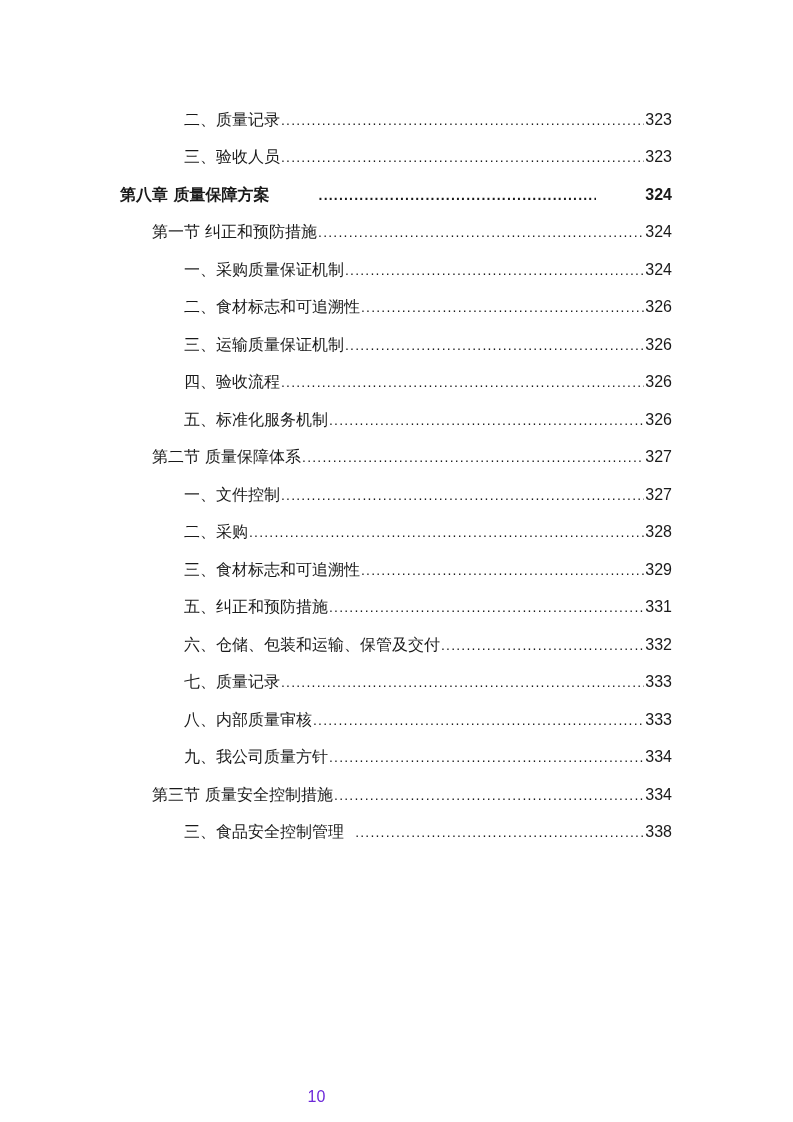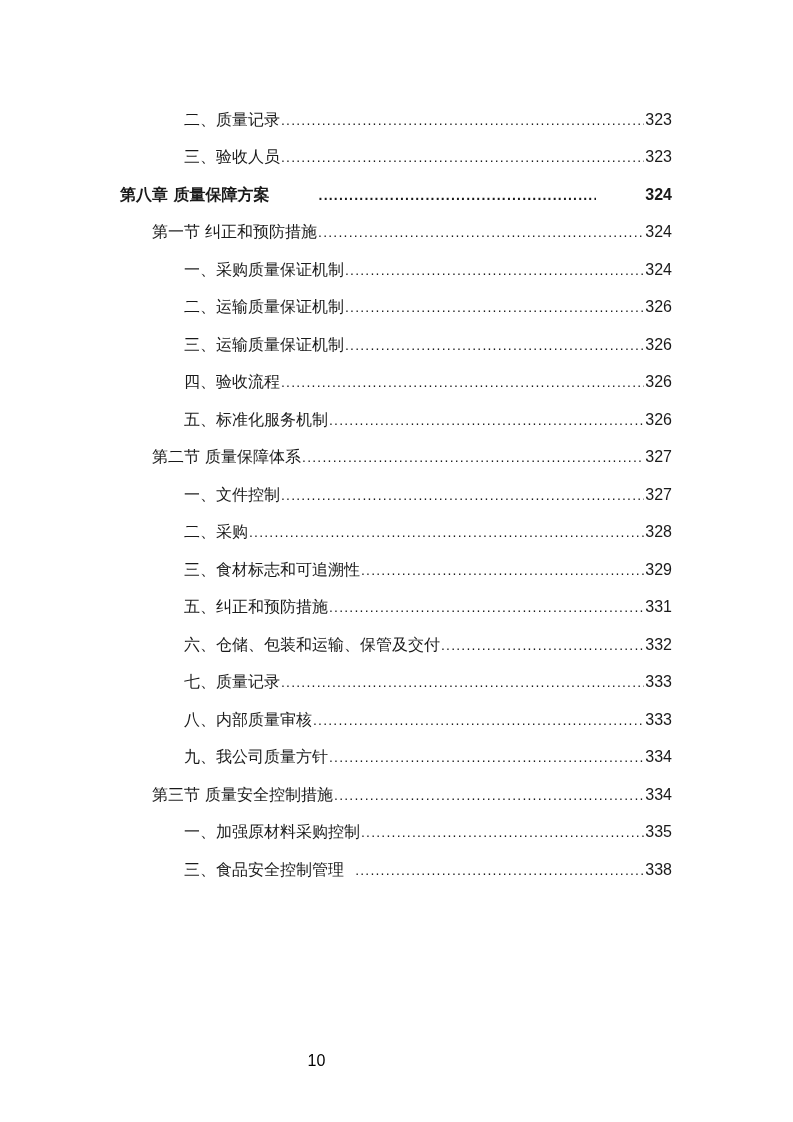--- a/index.html
+++ b/index.html
@@ -60,27 +60,27 @@
     .toc-row.level-chapter .toc-leader::before { font-weight: bold; }
     .toc-page {
       flex: 0 0 auto;
       padding-left: 1px;
       font-family: "Liberation Sans", sans-serif;
       font-size: 16px;
     }
     .toc-row.level-chapter .toc-page { font-weight: bold; }
     .page-number {
       position: absolute;
-      top: 1052px;
+      top: 1088px;
       left: 0;
       width: 633px;
       text-align: center;
       font-family: "Liberation Sans", sans-serif;
       font-size: 16px;
-      color: #000000;
+      color: #6d28d9;
     }
   </style>
 </head>
 <body>
 
 <div class="toc">
   <div class="toc-row level-item">
     <span class="toc-title">二、质量记录</span>
     <span class="toc-leader"></span>
     <span class="toc-page">323</span>
@@ -99,21 +99,21 @@
     <span class="toc-title">第一节  纠正和预防措施</span>
     <span class="toc-leader"></span>
     <span class="toc-page">324</span>
   </div>
   <div class="toc-row level-item">
     <span class="toc-title">一、采购质量保证机制</span>
     <span class="toc-leader"></span>
     <span class="toc-page">324</span>
   </div>
   <div class="toc-row level-item">
-    <span class="toc-title">二、运输质量保证机制</span>
+    <span class="toc-title">二、食材标志和可追溯性</span>
     <span class="toc-leader"></span>
     <span class="toc-page">326</span>
   </div>
   <div class="toc-row level-item">
     <span class="toc-title">三、运输质量保证机制</span>
     <span class="toc-leader"></span>
     <span class="toc-page">326</span>
   </div>
   <div class="toc-row level-item">
     <span class="toc-title">四、验收流程</span>
@@ -169,24 +169,19 @@
     <span class="toc-title">九、我公司质量方针</span>
     <span class="toc-leader"></span>
     <span class="toc-page">334</span>
   </div>
   <div class="toc-row level-section">
     <span class="toc-title">第三节  质量安全控制措施</span>
     <span class="toc-leader"></span>
     <span class="toc-page">334</span>
   </div>
   <div class="toc-row level-item">
-    <span class="toc-title">一、加强原材料采购控制</span>
-    <span class="toc-leader"></span>
-    <span class="toc-page">335</span>
-  </div>
-  <div class="toc-row level-item">
     <span class="toc-title" style="white-space:pre;">三、食品安全控制管理  </span>
     <span class="toc-leader"></span>
     <span class="toc-page">338</span>
   </div>
 </div>
 
 <div class="page-number">10</div>
 
 </body></html>

